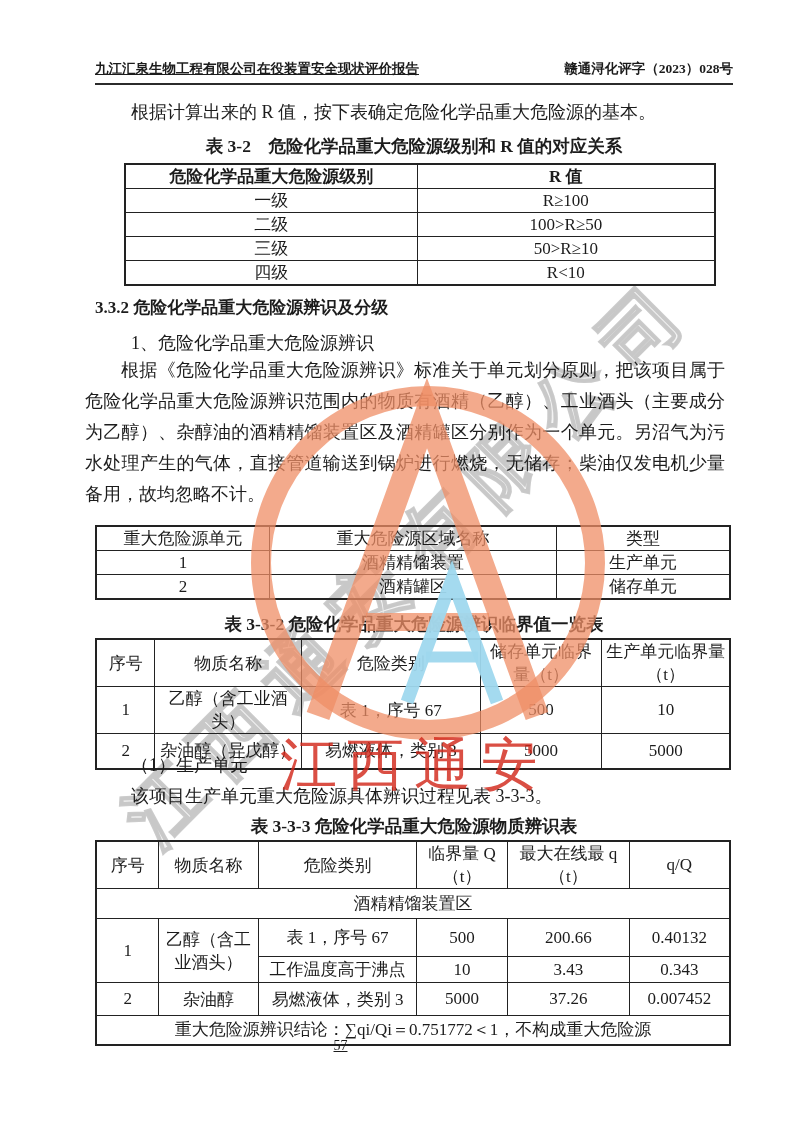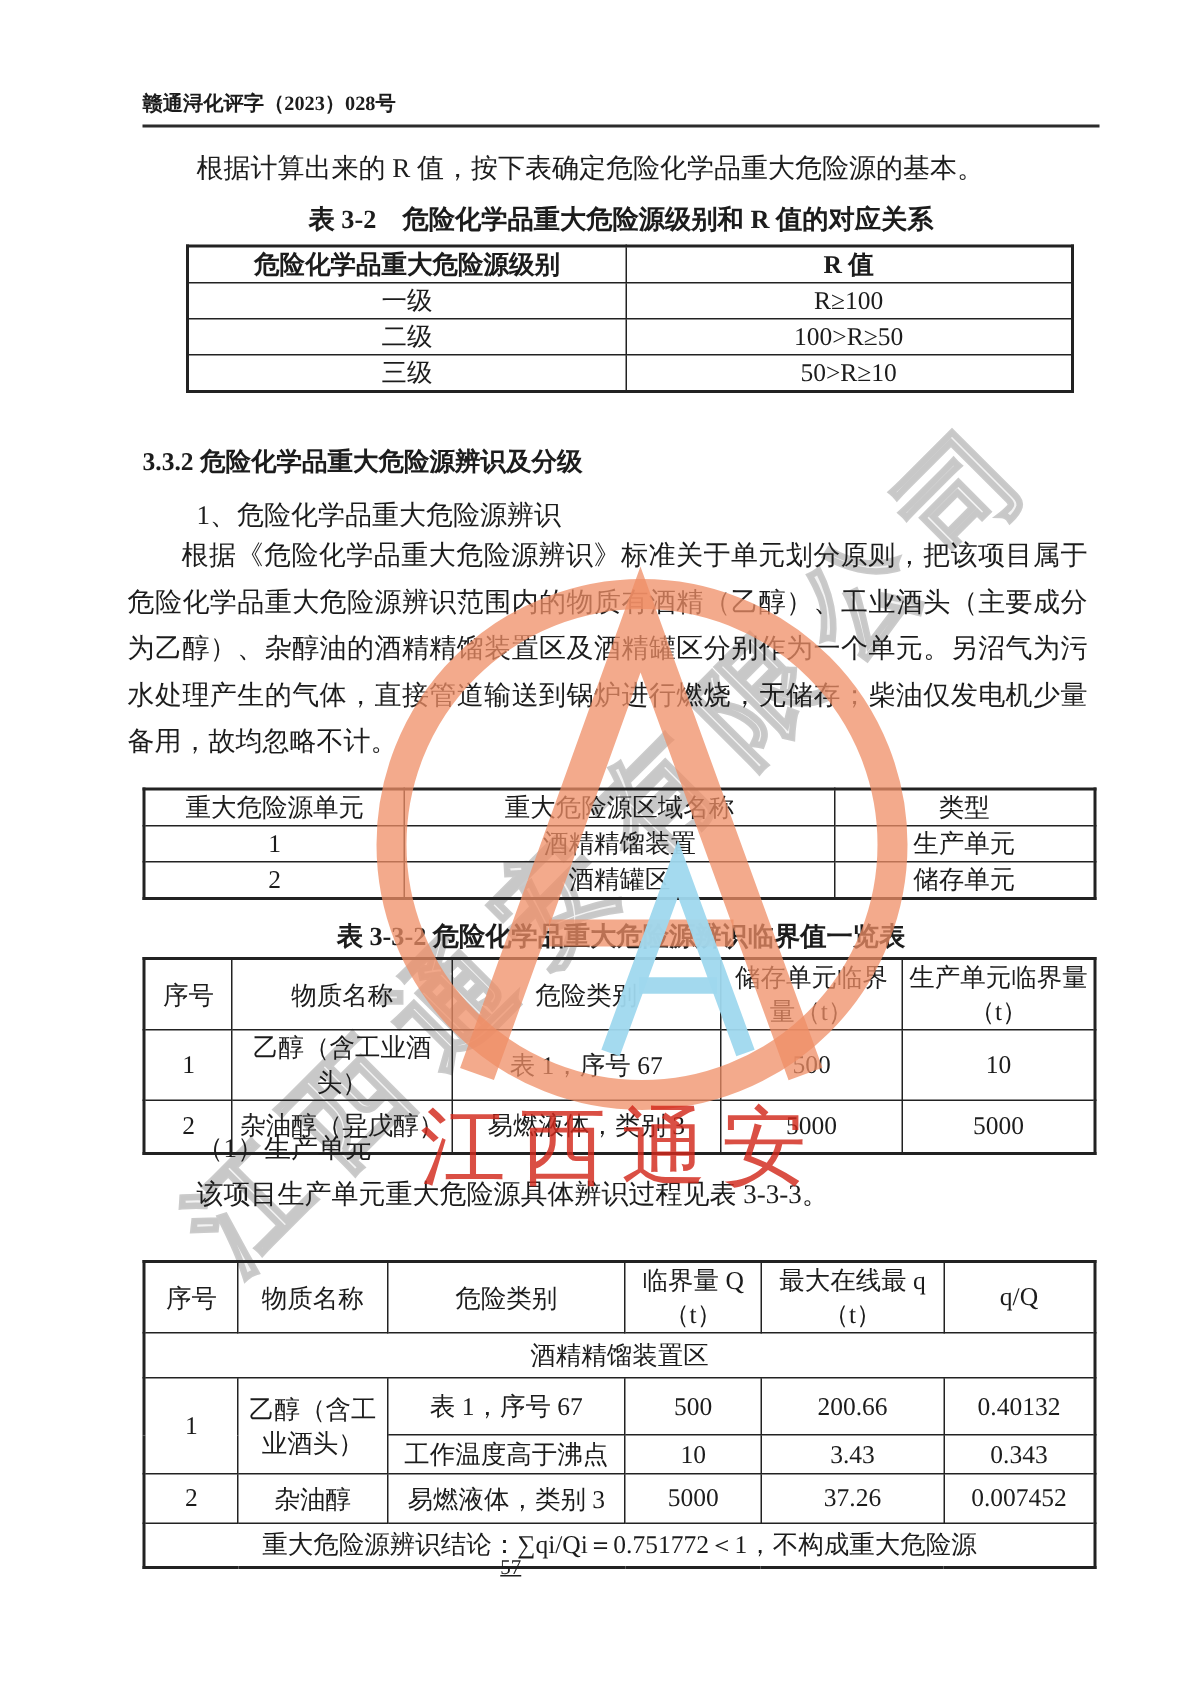--- a/index.html
+++ b/index.html
@@ -51,20 +51,21 @@
 </head>
 <body>
 
 <div class="layer-wm-under">
   <div class="abs wm-diagonal">江西通安有限公司</div>
 </div>
 
 <div class="layer-content">
 
   <div class="abs doc-header">
+    <span class="left">九江汇泉生物工程有限公司在役装置安全现状评价报告</span>
     <span class="right">赣通浔化评字（2023）028号</span>
   </div>
 
   <div class="abs para" style="top:97px;left:95px;width:638px;">根据计算出来的 R 值，按下表确定危险化学品重大危险源的基本。</div>
 
   <div class="abs tbl-title" style="top:134px;">表 3-2　危险化学品重大危险源级别和 R 值的对应关系</div>
 
   <table class="doc-table abs" style="top:163px;left:124px;width:592px;">
     <colgroup>
         <col style="width:49.5%">
@@ -79,20 +80,24 @@
       <td>一级</td>
       <td>R≥100</td>
     </tr>
     <tr style="height:21px;">
       <td>二级</td>
       <td>100&gt;R≥50</td>
     </tr>
     <tr style="height:21px;">
       <td>三级</td>
       <td>50&gt;R≥10</td>
+    </tr>
+    <tr style="height:21px;">
+      <td>四级</td>
+      <td>R&lt;10</td>
     </tr>
   </tbody>
     </table>
 
   <div class="abs sec-heading" style="top:296px;left:95px;">3.3.2 危险化学品重大危险源辨识及分级</div>
 
   <div class="abs para" style="top:328px;left:95px;width:638px;">1、危险化学品重大危险源辨识</div>
 
   <div class="abs para" style="top:355px;left:85px;width:640px;">根据《危险化学品重大危险源辨识》标准关于单元划分原则，把该项目属于危险化学品重大危险源辨识范围内的物质有酒精（乙醇）、工业酒头（主要成分为乙醇）、杂醇油的酒精精馏装置区及酒精罐区分别作为一个单元。另沼气为污水处理产生的气体，直接管道输送到锅炉进行燃烧，无储存；柴油仅发电机少量备用，故均忽略不计。</div>
 
@@ -154,20 +159,21 @@
       <td>5000</td>
       <td>5000</td>
     </tr>
   </tbody>
     </table>
 
   <div class="abs para" style="top:750px;left:95px;width:638px;">（1）生产单元</div>
 
   <div class="abs para" style="top:781px;left:95px;width:638px;">该项目生产单元重大危险源具体辨识过程见表 3-3-3。</div>
 
+  <div class="abs tbl-title" style="top:814px;">表 3-3-3 危险化学品重大危险源物质辨识表</div>
 
   <table class="doc-table abs" style="top:840px;left:95px;width:636px;">
     <colgroup>
       <col style="width:9.9%">
         <col style="width:15.7%">
         <col style="width:25.0%">
       <col style="width:14.3%">
         <col style="width:19.2%">
         <col style="width:15.9%">
     </colgroup>

